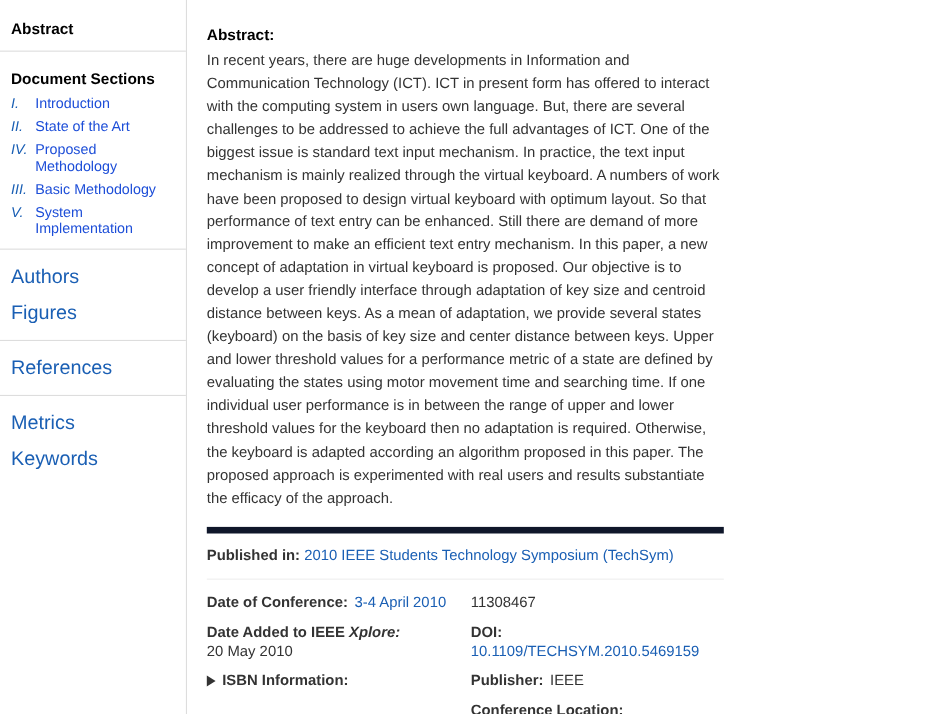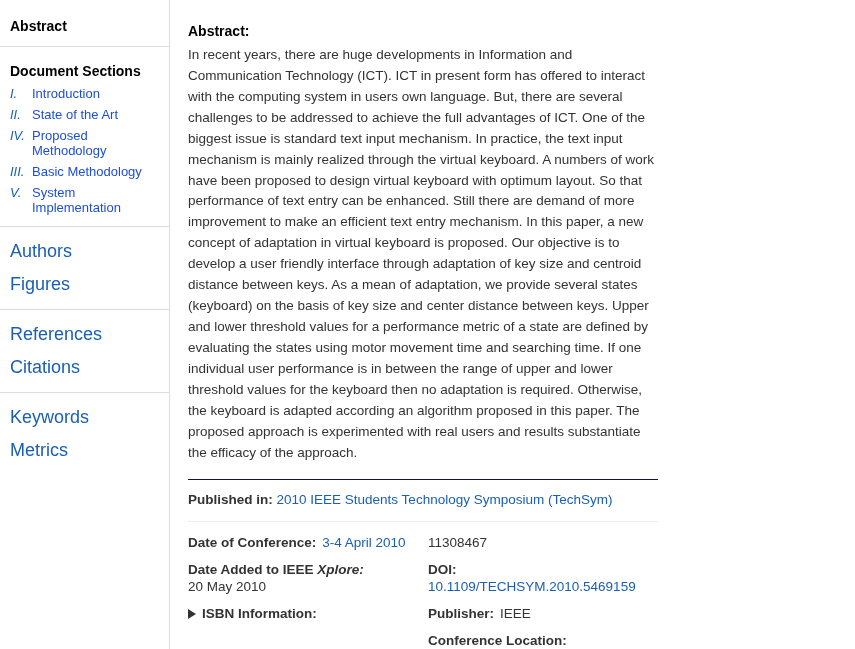--- a/index.html
+++ b/index.html
@@ -76,21 +76,21 @@
       margin-bottom: 16px;
     }
     .abstract-text a, .link {
       color: #1a5fb4;
       text-decoration: none;
     }
 
     .published-in-row {
       margin-bottom: 14px;
       font-size: 13.5px;
-      border-top: 1px solid #0f172a;
+      border-top: 6px solid #0f172a;
       padding-top: 12px;
     }
     .published-label {
       font-weight: bold;
     }
 
     .meta-grid {
       display: grid;
       grid-template-columns: 1fr 1fr;
       gap: 6px 10px;
@@ -159,24 +159,23 @@
     <div class="sidebar-item">
       <span class="num">V.</span>
       <span class="label">System Implementation</span>
     </div>
 
     <hr class="sidebar-divider">
     <div class="sidebar-link">Authors</div>
     <div class="sidebar-link">Figures</div>
     <hr class="sidebar-divider">
     <div class="sidebar-link">References</div>
-    <div class="sidebar-link">Citations</div>
-    <hr class="sidebar-divider">
+    <hr class="sidebar-divider">
+    <div class="sidebar-link">Metrics</div>
     <div class="sidebar-link">Keywords</div>
-    <div class="sidebar-link">Metrics</div>
   </div>
 
   <div class="main-content">
     <div class="abstract-title">Abstract:</div>
     <div class="abstract-text">In recent years, there are huge developments in Information and Communication Technology (ICT). ICT in present form has offered to interact with the computing system in users own language. But, there are several challenges to be addressed to achieve the full advantages of ICT. One of the biggest issue is standard text input mechanism. In practice, the text input mechanism is mainly realized through the virtual keyboard. A numbers of work have been proposed to design virtual keyboard with optimum layout. So that performance of text entry can be enhanced. Still there are demand of more improvement to make an efficient text entry mechanism. In this paper, a new concept of adaptation in virtual keyboard is proposed. Our objective is to develop a user friendly interface through adaptation of key size and centroid distance between keys. As a mean of adaptation, we provide several states (keyboard) on the basis of key size and center distance between keys. Upper and lower threshold values for a performance metric of a state are defined by evaluating the states using motor movement time and searching time. If one individual user performance is in between the range of upper and lower threshold values for the keyboard then no adaptation is required. Otherwise, the keyboard is adapted according an algorithm proposed in this paper. The proposed approach is experimented with real users and results substantiate the efficacy of the approach.</div>
 
     <div class="published-in-row">
       <span class="published-label">Published in:</span>
       <span> </span>
       <a class="link">2010 IEEE Students Technology Symposium (TechSym)</a>

